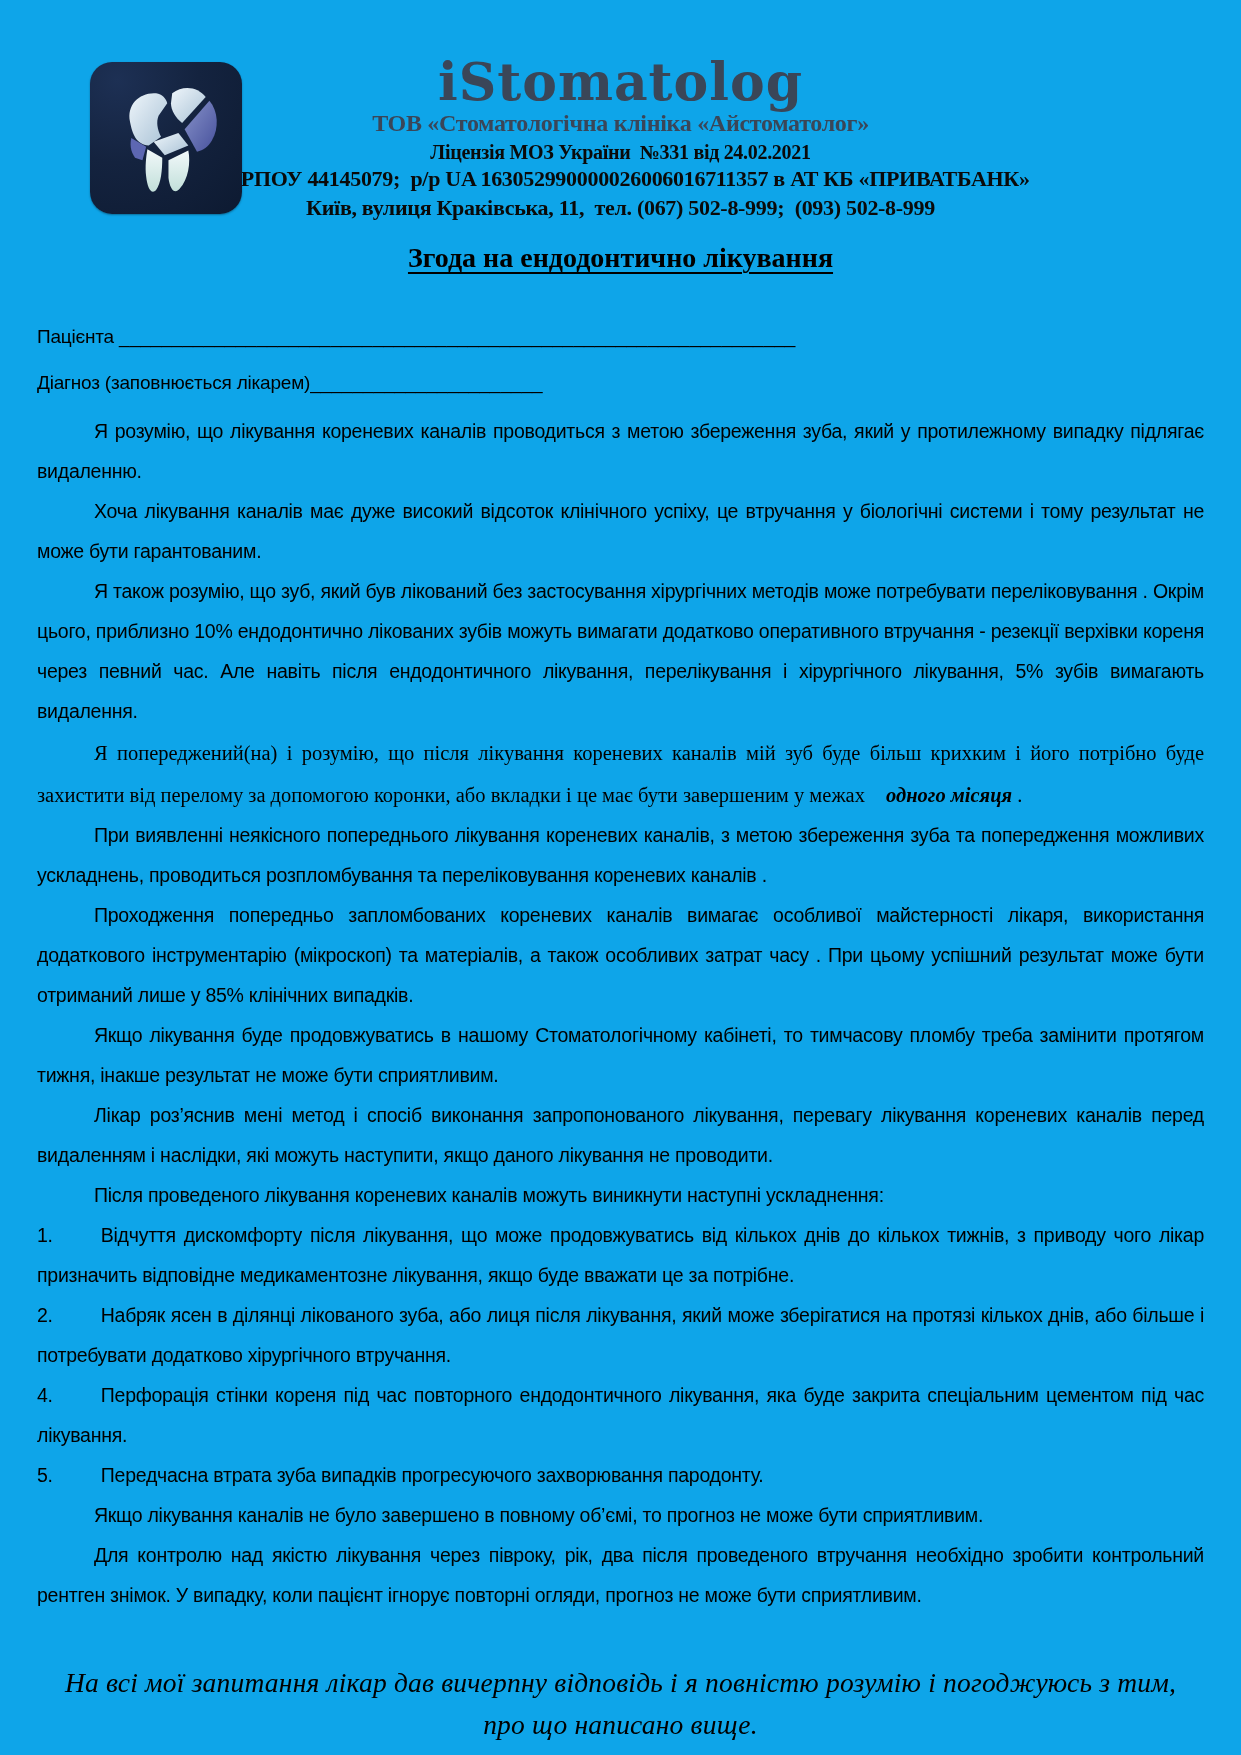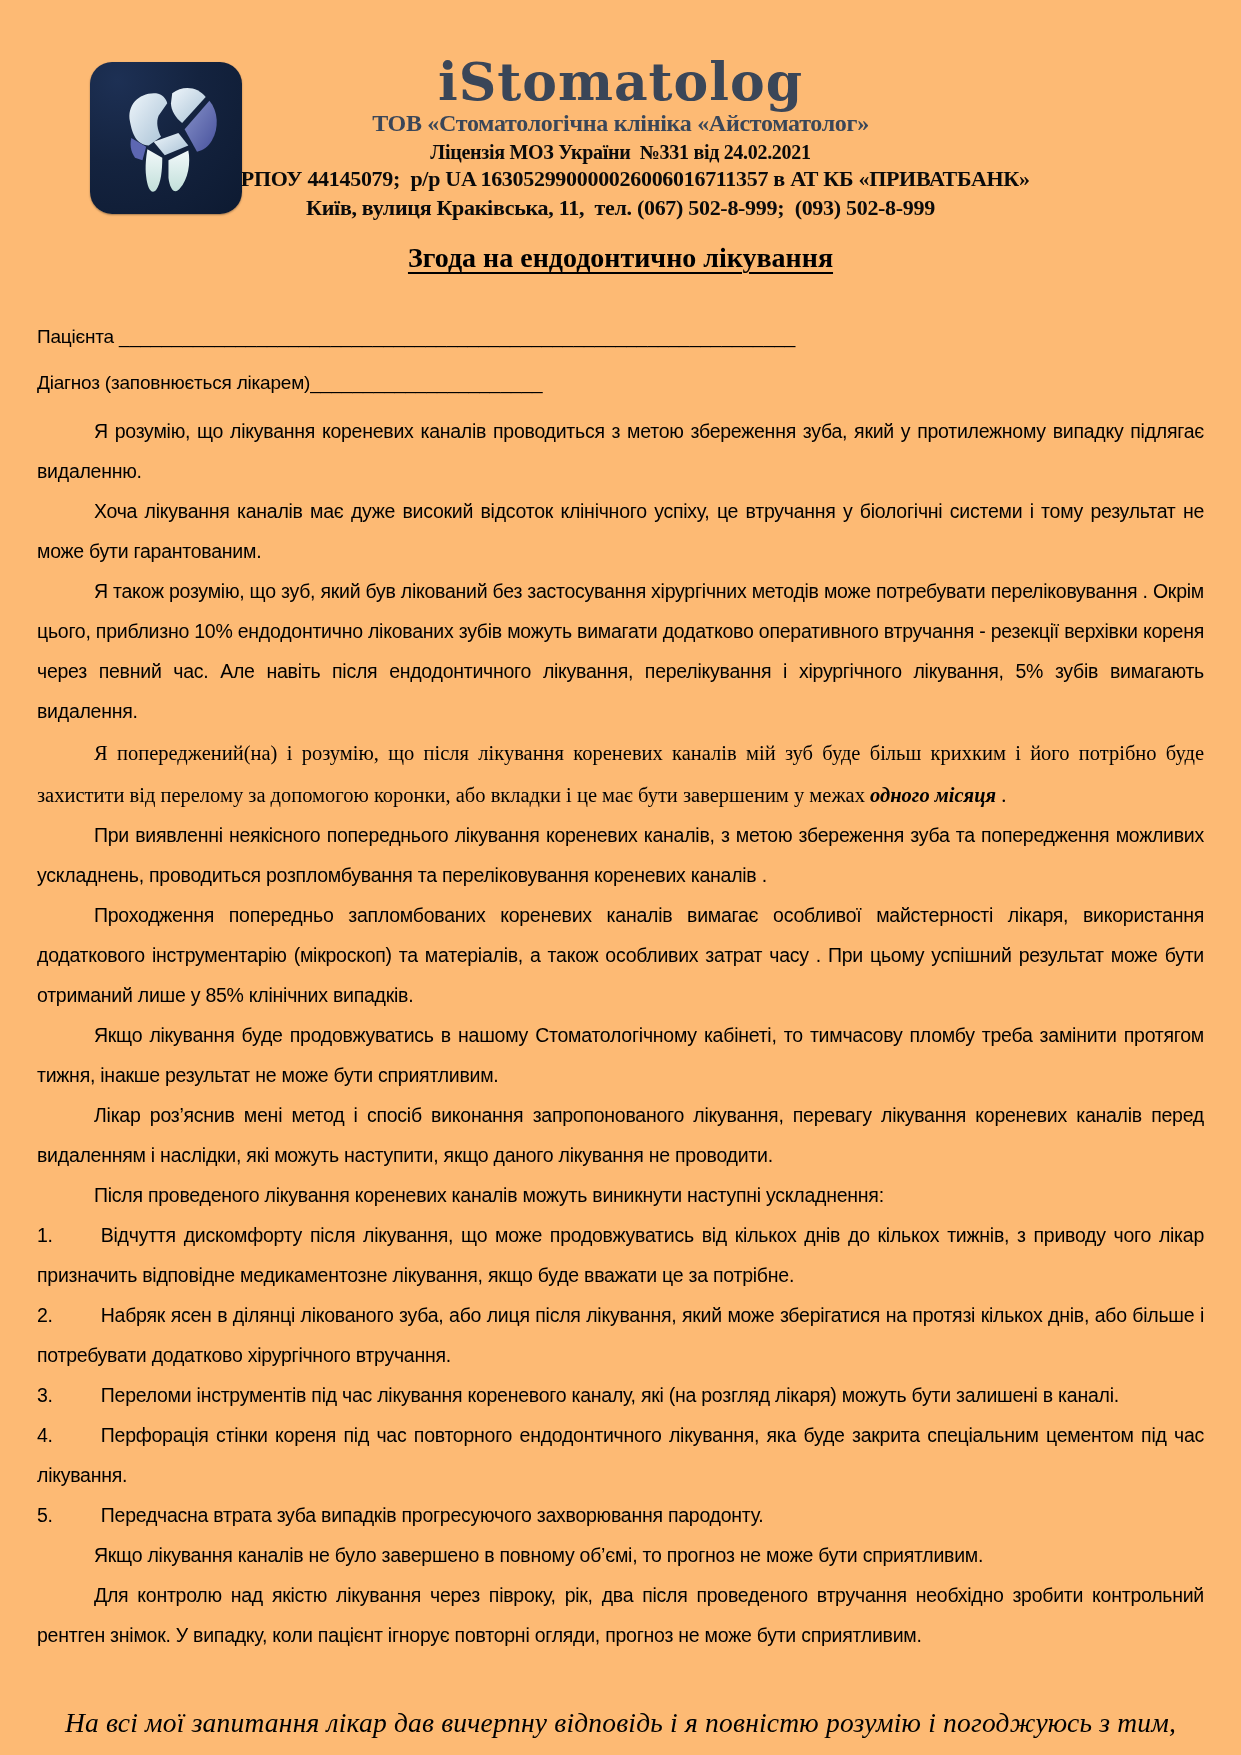--- a/index.html
+++ b/index.html
@@ -2,21 +2,21 @@
 <html lang="uk"><head>
 <meta charset="utf-8">
 <style>
   * { margin: 0; padding: 0; box-sizing: border-box; }
   html, body { background: #ffffff; }
   .page {
     position: relative;
     width: 1241px;
     height: 1755px;
     margin: 0 auto;
-    background: #fdba74;
+    background: #0ea5e9;
     font-family: "Liberation Sans", sans-serif;
     color: #000000;
     overflow: hidden;
   }
   
   .header { position: relative; padding-top: 56px; min-height: 170px; }
   .logo {
     position: absolute;
     left: 90px; top: 62px;
     width: 152px; height: 152px;
@@ -68,21 +68,21 @@
     line-height: 2.05;
     text-align: justify;
     letter-spacing: -0.25px;
     text-indent: 57px;
   }
   p.body.serif {
     font-family: "Liberation Serif", serif;
     font-size: 20.5px;
     letter-spacing: 0;
   }
-  p.body.serif .emph { font-weight: 700; font-style: italic; }
+  p.body.serif .emph { font-weight: 700; font-style: italic; margin-left: 16px; }
   p.num-item { text-indent: 0; }
   p.num-item .num { display: inline-block; min-width: 0; }
   p.num-item .numgap { display: inline-block; width: 48px; }
   
   .statement {
     margin-top: 46px;
     padding: 0 62px;
     font-family: "Liberation Serif", serif;
     font-style: italic;
     font-size: 27.5px;
@@ -145,21 +145,20 @@
       <p class="body">Я  також розумію, що зуб, який був лікований без застосування хірургічних методів може потребувати переліковування . Окрім цього, приблизно 10%  ендодонтично лікованих зубів  можуть вимагати додатково оперативного втручання - резекції верхівки кореня через певний час. Але навіть після ендодонтичного лікування, перелікування і хірургічного лікування, 5% зубів вимагають видалення.</p>
       <p class="body serif"><span>Я попереджений(на) і розумію, що після лікування кореневих каналів мій зуб буде більш крихким і його потрібно буде захистити від перелому за допомогою коронки, або вкладки і це має бути завершеним у межах </span><span class="emph">одного місяця</span><span> .</span></p>
       <p class="body">При виявленні неякісного попереднього лікування кореневих каналів, з метою збереження зуба та попередження можливих ускладнень, проводиться розпломбування та переліковування  кореневих каналів .</p>
       <p class="body">Проходження попередньо запломбованих кореневих каналів вимагає особливої майстерності лікаря, використання додаткового інструментарію (мікроскоп) та матеріалів, а також особливих затрат часу . При цьому успішний результат може бути отриманий лише у 85% клінічних випадків.</p>
       <p class="body">Якщо лікування буде продовжуватись в нашому Стоматологічному кабінеті, то тимчасову пломбу треба замінити протягом тижня, інакше результат не може бути сприятливим.</p>
       <p class="body">Лікар роз’яснив мені метод і спосіб виконання запропонованого лікування, перевагу лікування кореневих каналів перед видаленням і наслідки, які можуть наступити, якщо даного лікування не проводити.</p>
       <p class="body">Після проведеного лікування кореневих каналів можуть виникнути наступні ускладнення:</p>
 
       <p class="body num-item"><span class="num">1.</span><span class="numgap"></span><span>Відчуття дискомфорту після лікування, що може продовжуватись від кількох днів до кількох тижнів, з приводу чого лікар призначить відповідне медикаментозне лікування, якщо буде вважати це за потрібне.</span></p>
       <p class="body num-item"><span class="num">2.</span><span class="numgap"></span><span>Набряк ясен в ділянці лікованого зуба, або лиця після лікування, який може зберігатися на протязі кількох днів, або більше і потребувати додатково хірургічного втручання.</span></p>
-      <p class="body num-item"><span class="num">3.</span><span class="numgap"></span><span>Переломи інструментів під час лікування кореневого каналу, які (на розгляд лікаря) можуть бути залишені в каналі.</span></p>
       <p class="body num-item"><span class="num">4.</span><span class="numgap"></span><span>Перфорація стінки кореня під час повторного ендодонтичного лікування, яка буде закрита спеціальним цементом під час лікування.</span></p>
       <p class="body num-item"><span class="num">5.</span><span class="numgap"></span><span>Передчасна втрата зуба випадків прогресуючого захворювання пародонту.</span></p>
 
       <p class="body">Якщо лікування каналів не було завершено в повному об’ємі, то прогноз не може бути сприятливим.</p>
       <p class="body">Для контролю над якістю лікування через півроку, рік, два після проведеного втручання необхідно зробити контрольний рентген знімок. У випадку, коли пацієнт ігнорує повторні огляди, прогноз не може бути сприятливим.</p>
     </div>
   </div>
 
   <p class="statement">На всі мої запитання лікар дав вичерпну відповідь і я повністю розумію і погоджуюсь з тим, про що написано вище.</p>
 

